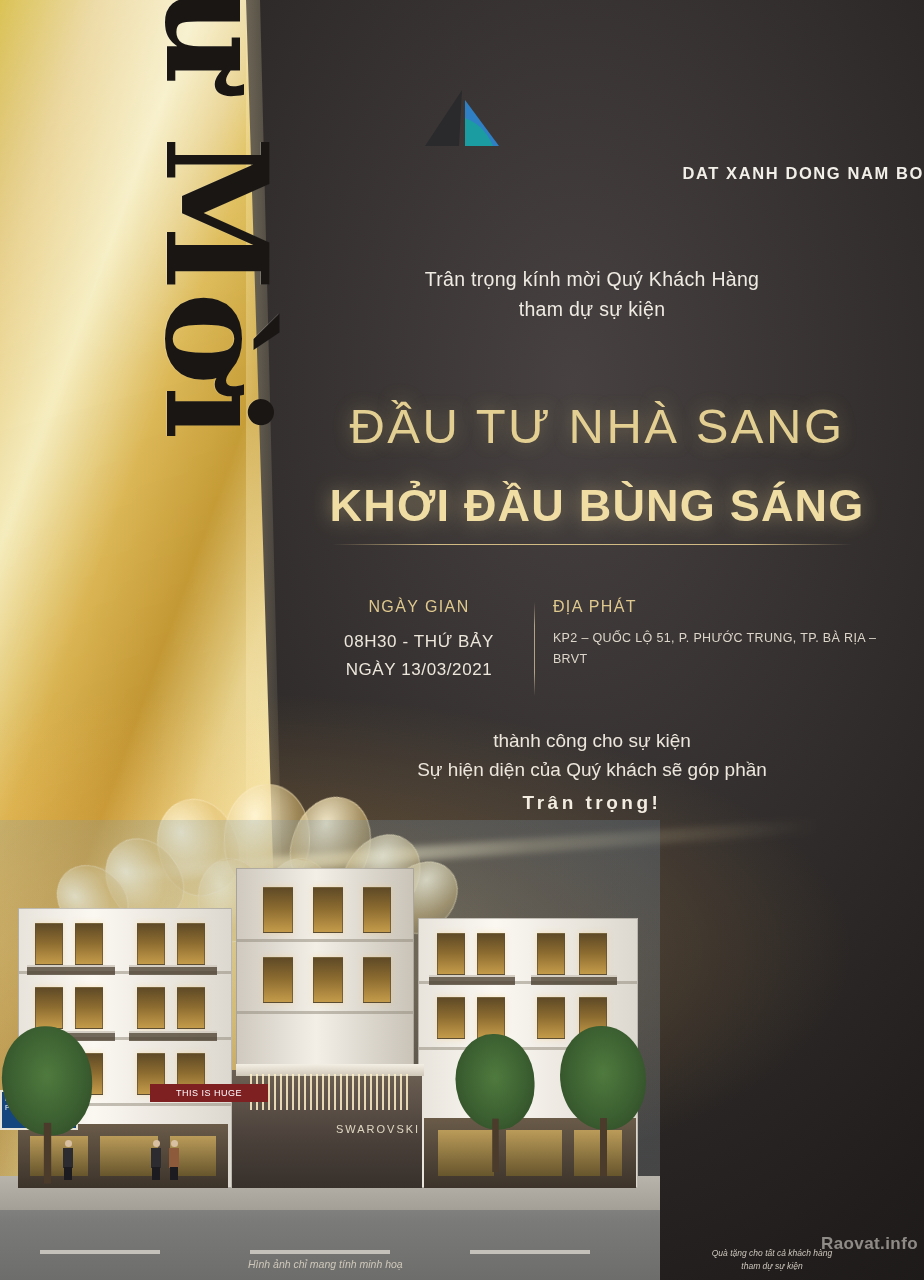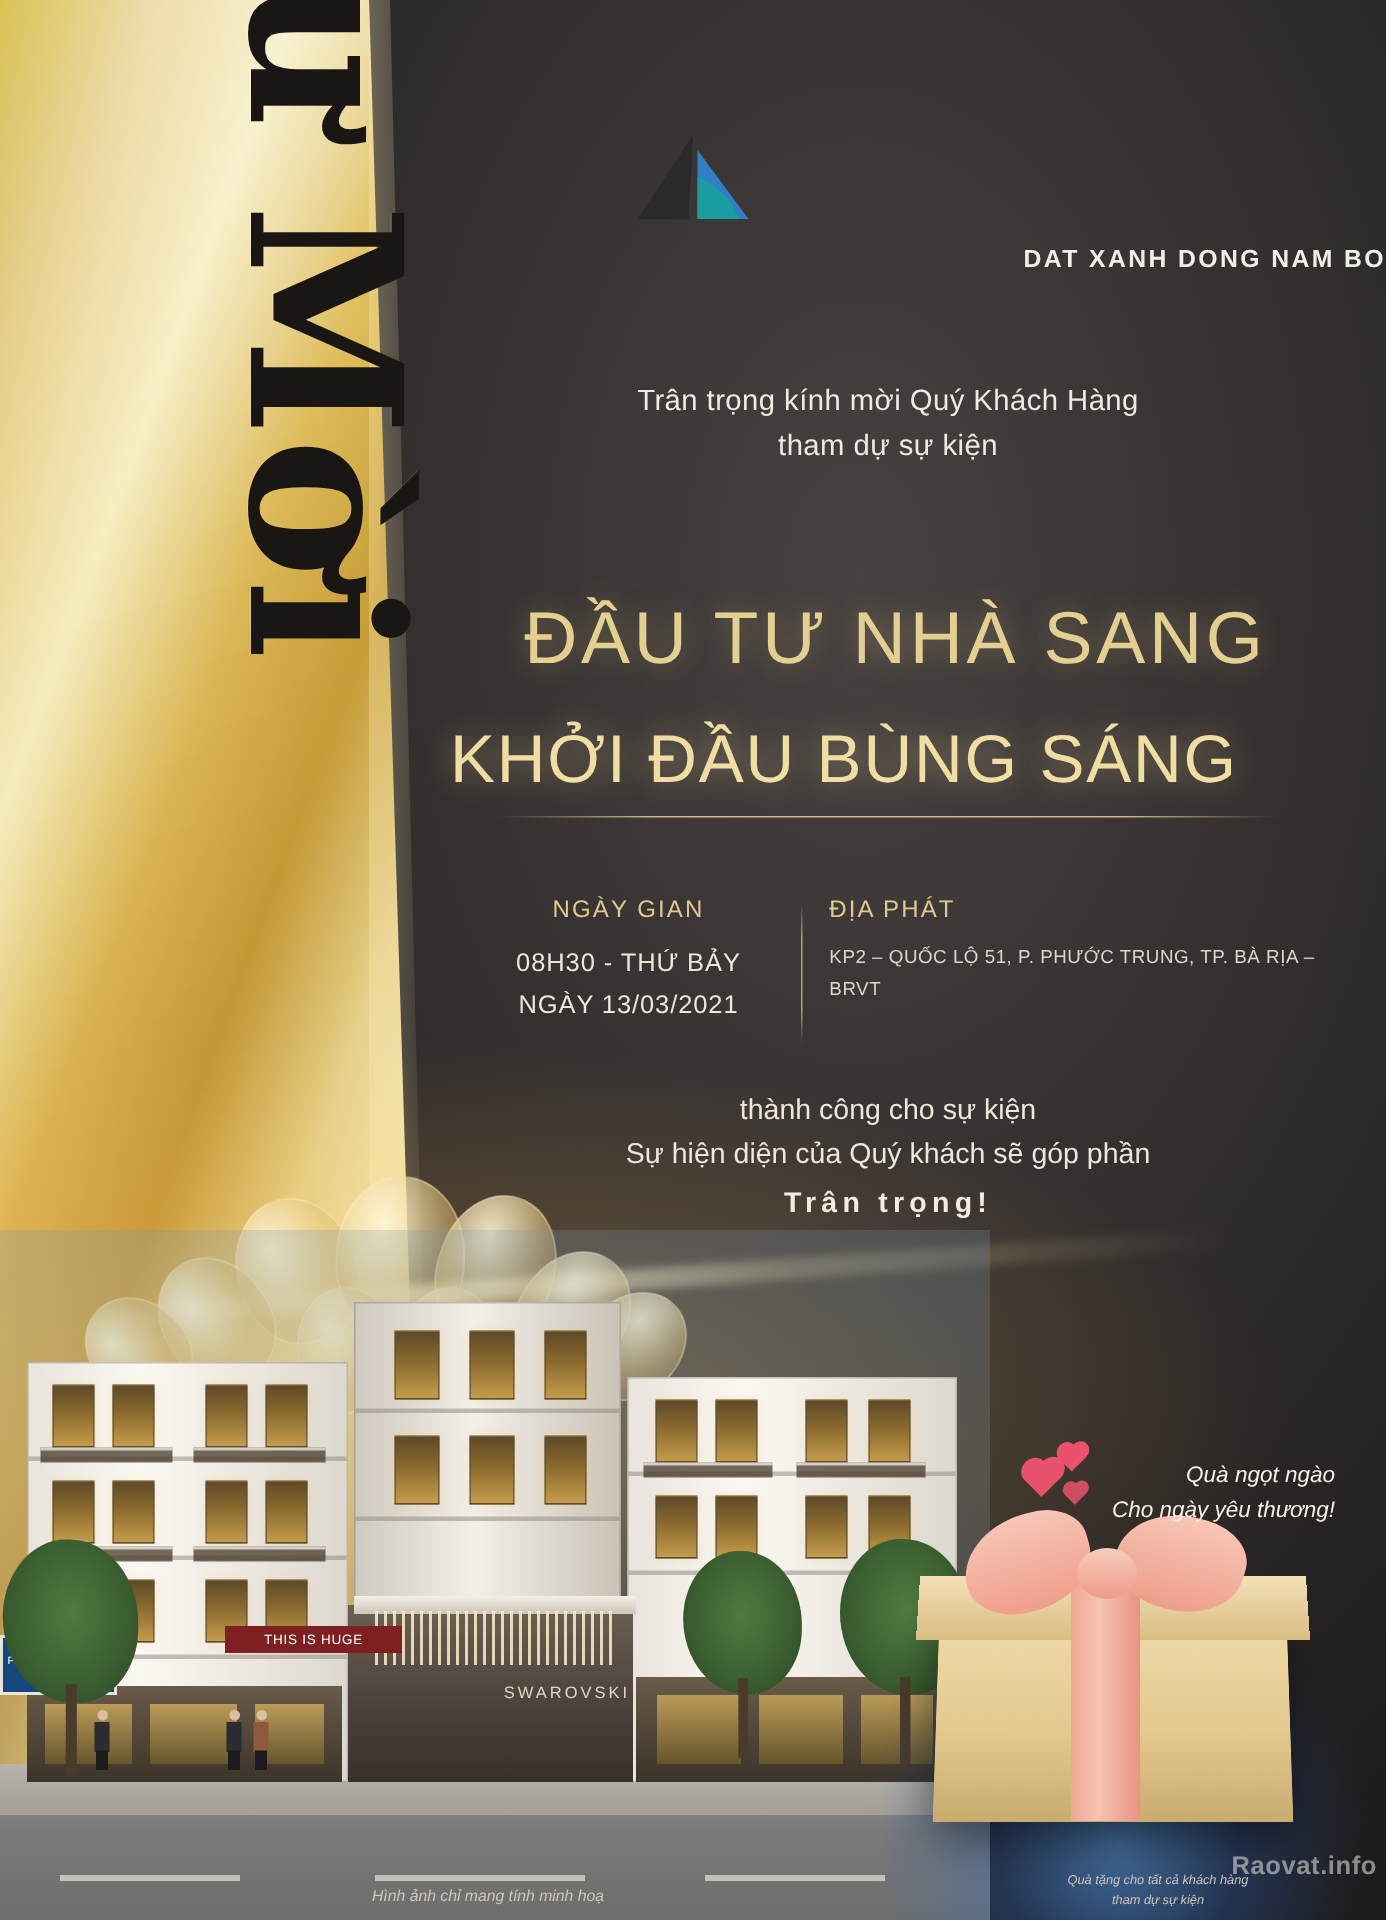--- a/index.html
+++ b/index.html
@@ -129,21 +129,21 @@
     letter-spacing: 1.6px;
     font-weight: 700;
     color: #f2efe9;
   }
 
   
   .invite {
     position: absolute;
     left: 300px;
     right: 40px;
-    top: 252px;
+    top: 264px;
     text-align: center;
     color: #efeae2;
     font-size: 19.5px;
     line-height: 1.55;
     letter-spacing: .3px;
   }
 
   
   .headline-1 {
     position: absolute;
@@ -156,23 +156,23 @@
     color: #e3cf92;
     font-weight: 400;
     font-family: "Liberation Sans", sans-serif;
     text-shadow: 0 0 18px rgba(226,200,126,0.35);
   }
   .headline-2 {
     position: absolute;
     left: 300px;
     right: 30px;
     top: 480px;
-    text-align: left;
+    text-align: center;
     font-size: 45px;
-    font-weight: 400;
+    font-weight: 700;
     letter-spacing: 1.2px;
     color: #f0dda4;
     text-shadow: 0 0 20px rgba(240,215,150,0.45);
   }
   .headline-underline {
     position: absolute;
     left: 332px;
     top: 544px;
     width: 520px;
     height: 1px;
@@ -738,40 +738,20 @@
         <div class="body"></div>
         <div class="legs"></div>
       </div>
     <div class="person p3">
         <div class="head"></div>
         <div class="body"></div>
         <div class="legs"></div>
       </div>
   </div>
 
-  <div class="gift-area">
-    <div class="gift-glow"></div>
-    <div class="gift-box"></div>
-    <div class="gift-lid"></div>
-    <div class="ribbon-v"></div>
-    <div class="bow-l"></div>
-    <div class="bow-r"></div>
-    <div class="bow-knot"></div>
-
-    <div class="hearts">
-      <div class="heart h1"></div>
-      <div class="heart h2"></div>
-      <div class="heart h3"></div>
-    </div>
-
-    <div class="gift-caption">
-      <div>Quà ngọt ngào</div>
-      <div>Cho ngày yêu thương!</div>
-    </div>
-  </div>
 
   <div class="note-left">Hình ảnh chỉ mang tính minh hoạ</div>
   <div class="note-right">
     <div>Quà tặng cho tất cả khách hàng</div>
     <div>tham dự sự kiện</div>
   </div>
   <div class="watermark">Raovat.info</div>
 
 </div>
 

